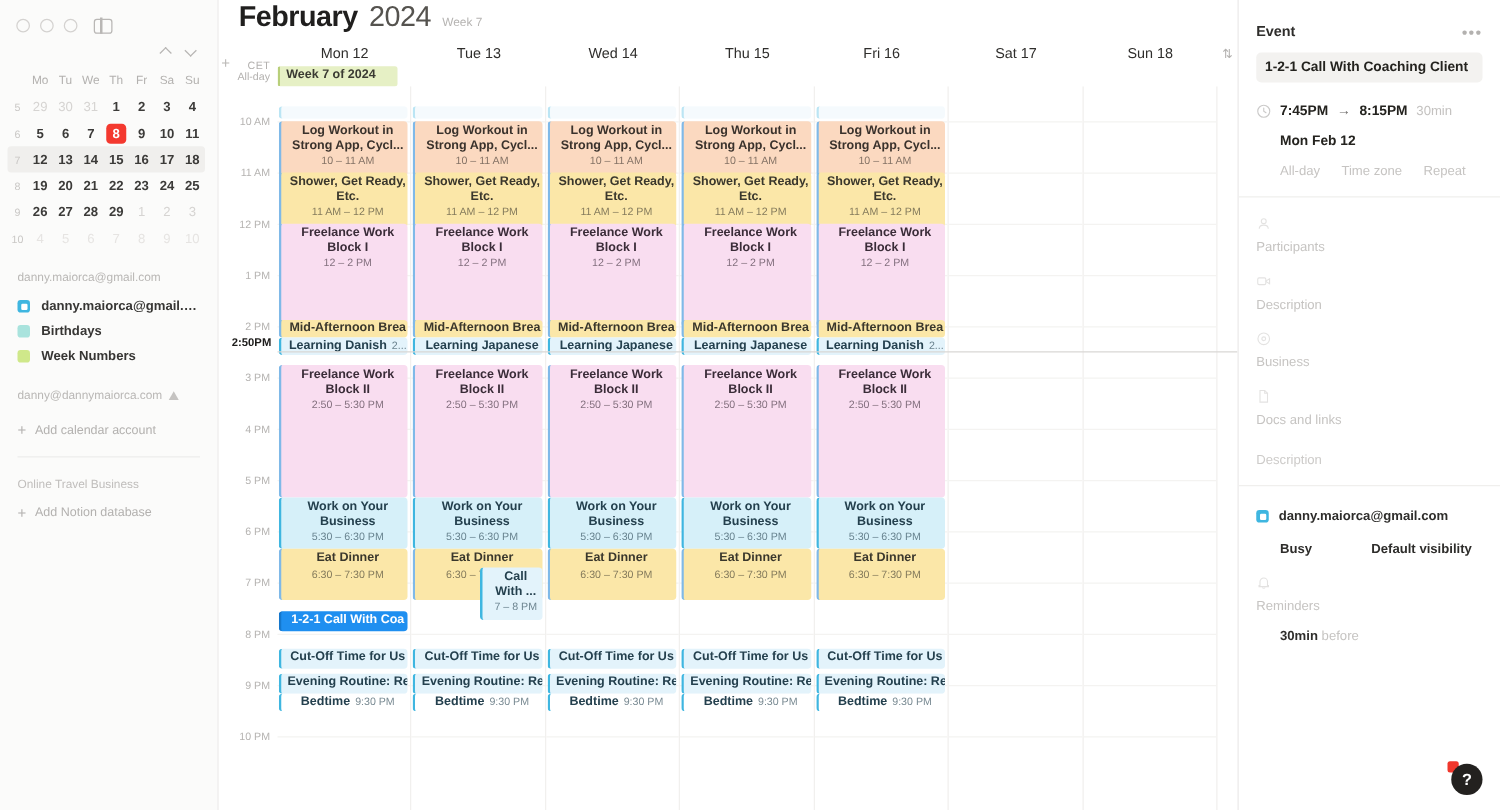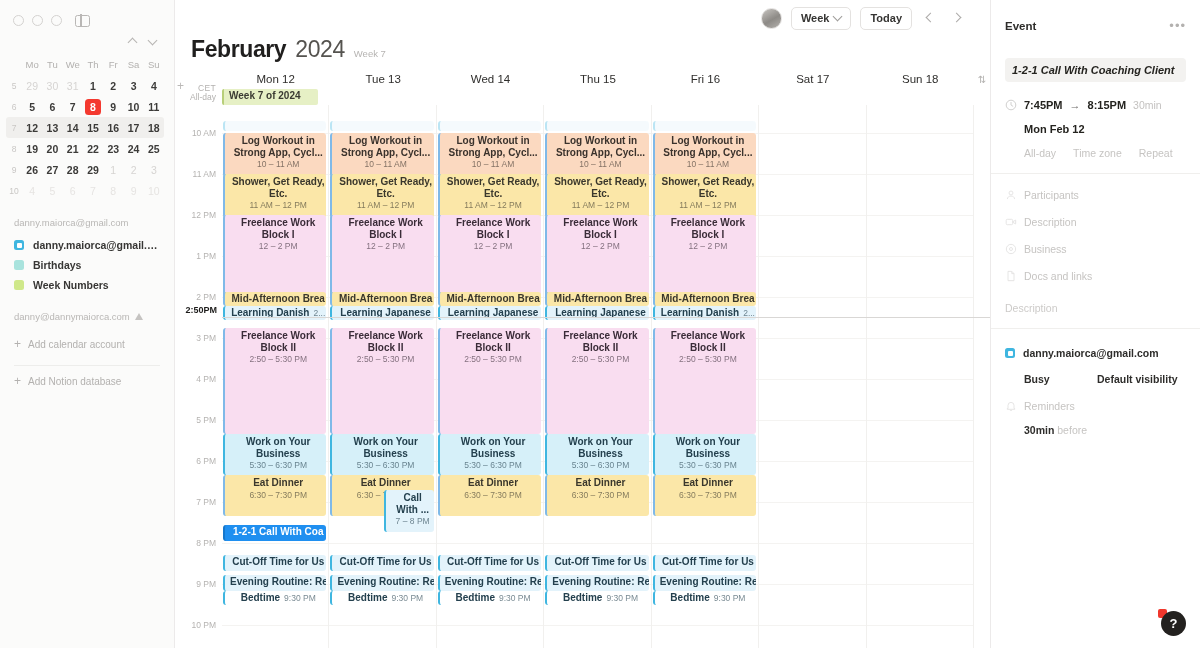--- a/index.html
+++ b/index.html
@@ -231,42 +231,42 @@
   }
   .dt-head {
     display: flex; align-items: center; justify-content: space-between;
     height: 38px; padding-top: 14px; gap: 11px;
   }
   .dt-title { font-size: 11.5px; font-weight: 700; color: #2e2d2b; }
   .dots { font-size: 13px; color: #b3b1af; letter-spacing: 1px; cursor: pointer; line-height: 8px; }
   .dt-name {
     background: #f3f2f0; border-radius: 4px; padding: 6px 7px;
     font-size: 11px; font-weight: 700; color: #24231f;
-    margin-top: 20px; white-space: nowrap; overflow: hidden; text-overflow: ellipsis; font-style: italic;
+    margin-top: 4px; white-space: nowrap; overflow: hidden; text-overflow: ellipsis;
   }
   .dt-timerow {
     display: flex; align-items: center; gap: 7px; margin-top: 17px;
     font-size: 11px; font-weight: 700; color: #24231f;
   }
   .ic { width: 12px; height: 12px; flex: none; opacity: .45; }
   .dt-arrow { color: #6c6a68; font-weight: 400; }
   .dt-dur { color: #c4c2c0; font-weight: 400; font-size: 10.5px; }
   .dt-date {
     font-size: 11px; font-weight: 700; color: #24231f;
     margin: 12px 0 0 19px;
   }
   .dt-chips {
     display: flex; gap: 17px; margin: 12px 0 0 19px;
     font-size: 10.5px; color: #c6c4c2;
   }
   .dt-chips span { cursor: pointer; }
   .dt-sep { height: 1px; background: #f0efed; margin: 14px -14px 0 -14px; }
   .dt-field {
     display: flex; align-items: flex-start; gap: 7px;
-    margin-top: 15px; font-size: 10.5px; color: #c6c4c2; cursor: pointer;
+    margin-top: 15px; font-size: 10.5px; color: #c6c4c2; cursor: pointer; flex-direction: column;
   }
   .dt-desc { font-size: 10.5px; color: #cdcbc9; margin-top: 20px; }
   .dt-cal {
     display: flex; align-items: center; gap: 8px; margin-top: 18px;
   }
   .dt-cal .sb-chip { width: 10px; height: 10px; }
   .dt-cal-lbl { font-size: 10.5px; color: #2e2d2b; font-weight: 600; }
   .dt-row2 {
     display: flex; margin: 14px 0 0 19px;
     font-size: 10.5px; color: #2e2d2b; font-weight: 600;
@@ -401,41 +401,30 @@
         <span class="warn-tri"></span>
       </div>
 
       <div class="sb-add">
         <span class="sb-plus">+</span>
         <span>Add calendar account</span>
       </div>
     </div>
     <div class="sb-divider"></div>
     <div class="sb-section">
+      <div class="sb-grouphdr">Online Travel Business</div>
       <div class="sb-add">
         <span class="sb-plus">+</span>
         <span>Add Notion database</span>
       </div>
     </div>
   </div>
 
   <div class="main">
 
-    <div class="topbar">
-      <div class="avatar"></div>
-      <div class="btn">
-        <span>Week</span>
-        <span class="cv"></span>
-      </div>
-      <div class="btn">
-        <span>Today</span>
-      </div>
-      <div class="navarrow prev"></div>
-      <div class="navarrow next"></div>
-    </div>
 
     <div class="title-row">
       <span class="title-month">February</span>
       <span class="title-year">2024</span>
       <span class="title-week">Week  7</span>
     </div>
 
     <div class="grid-head">
       <div class="gutter">
         <span class="gutter-plus">+</span>

